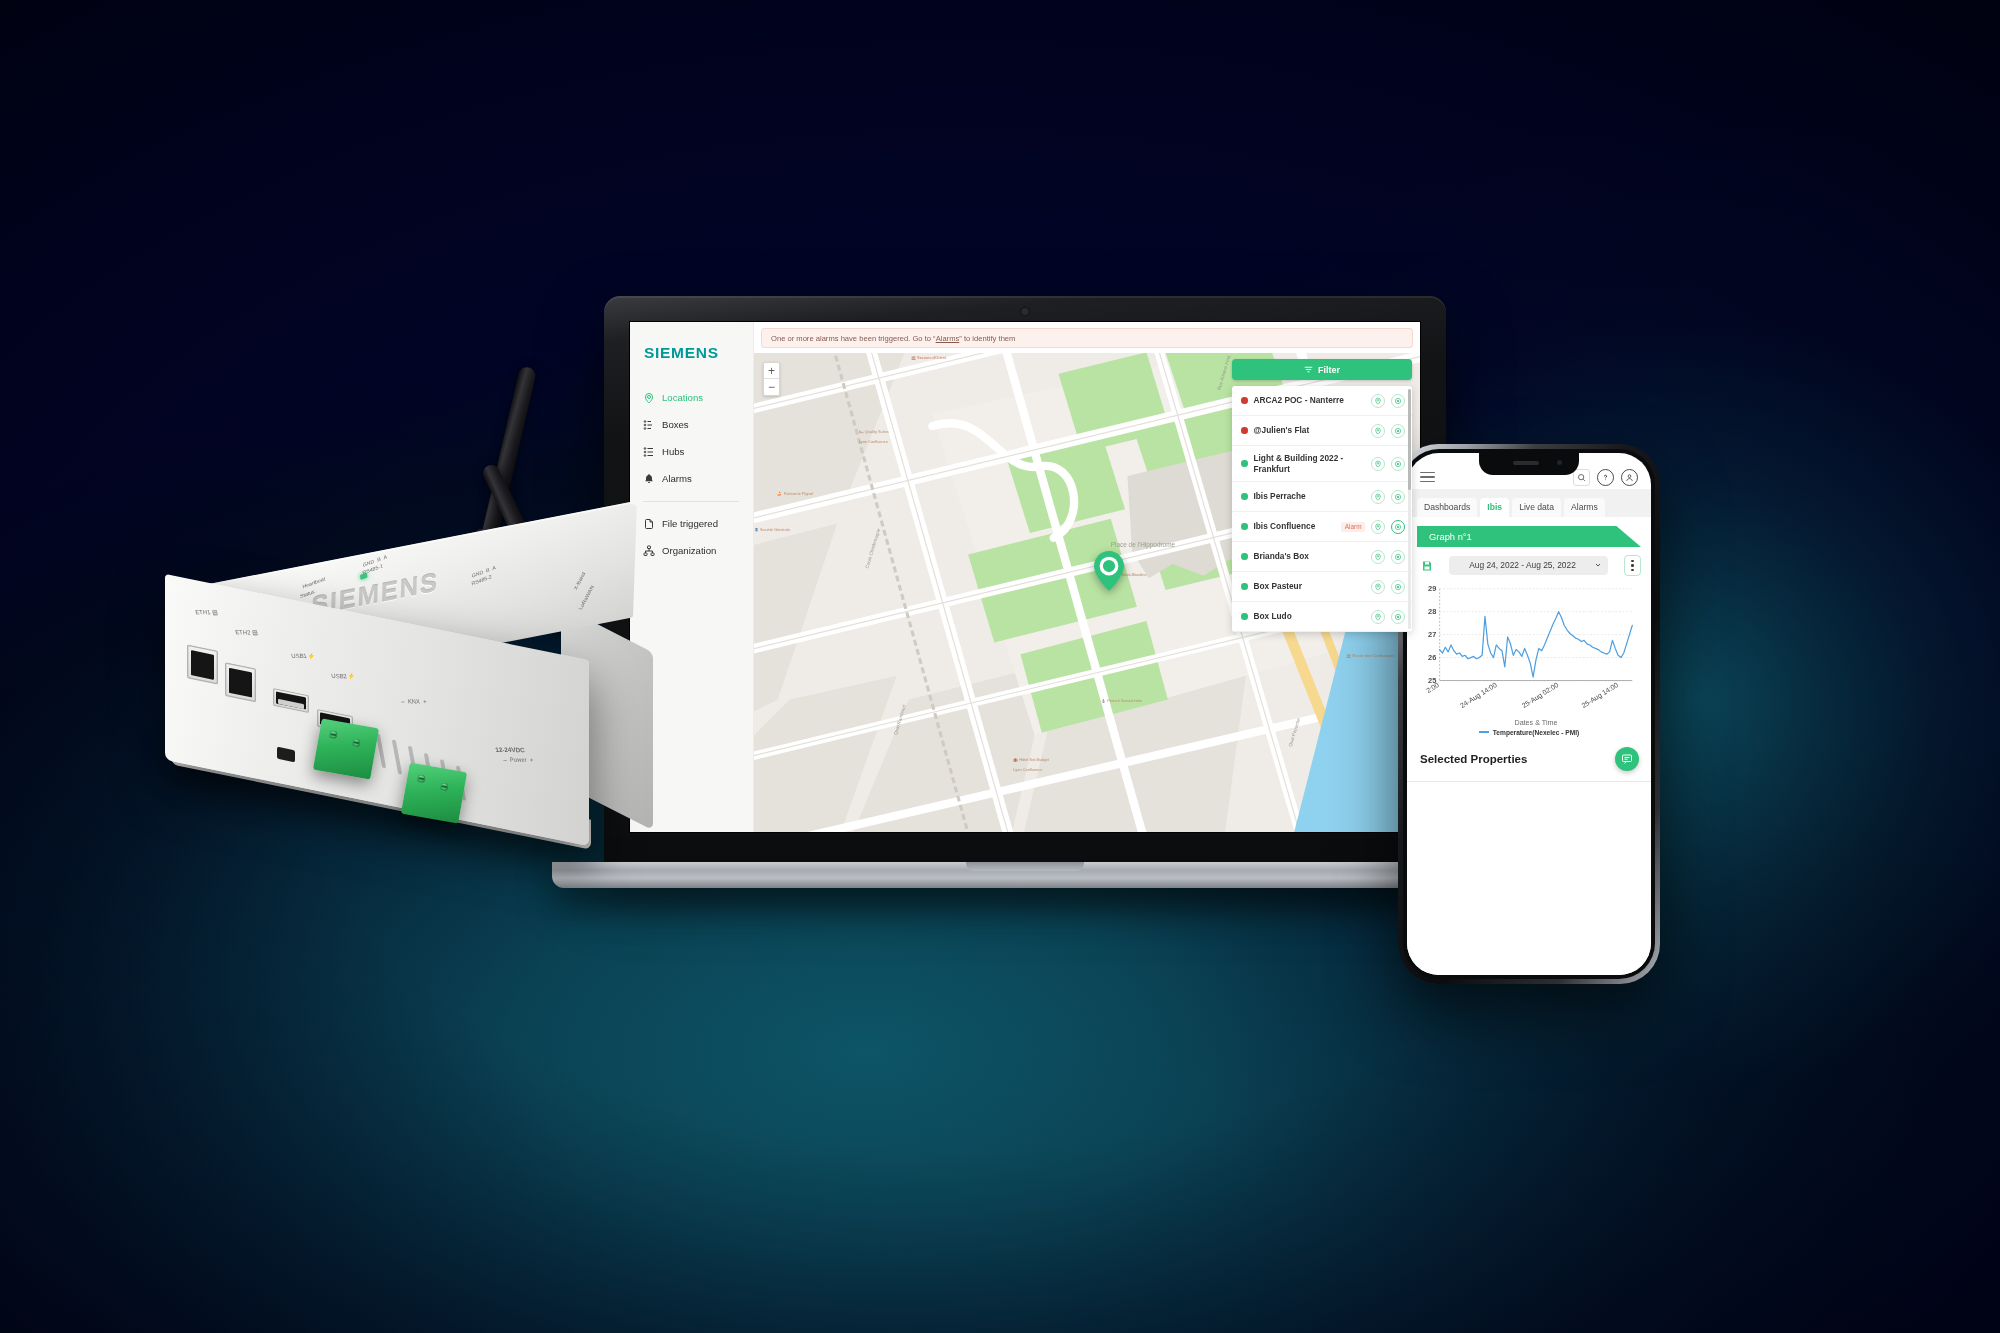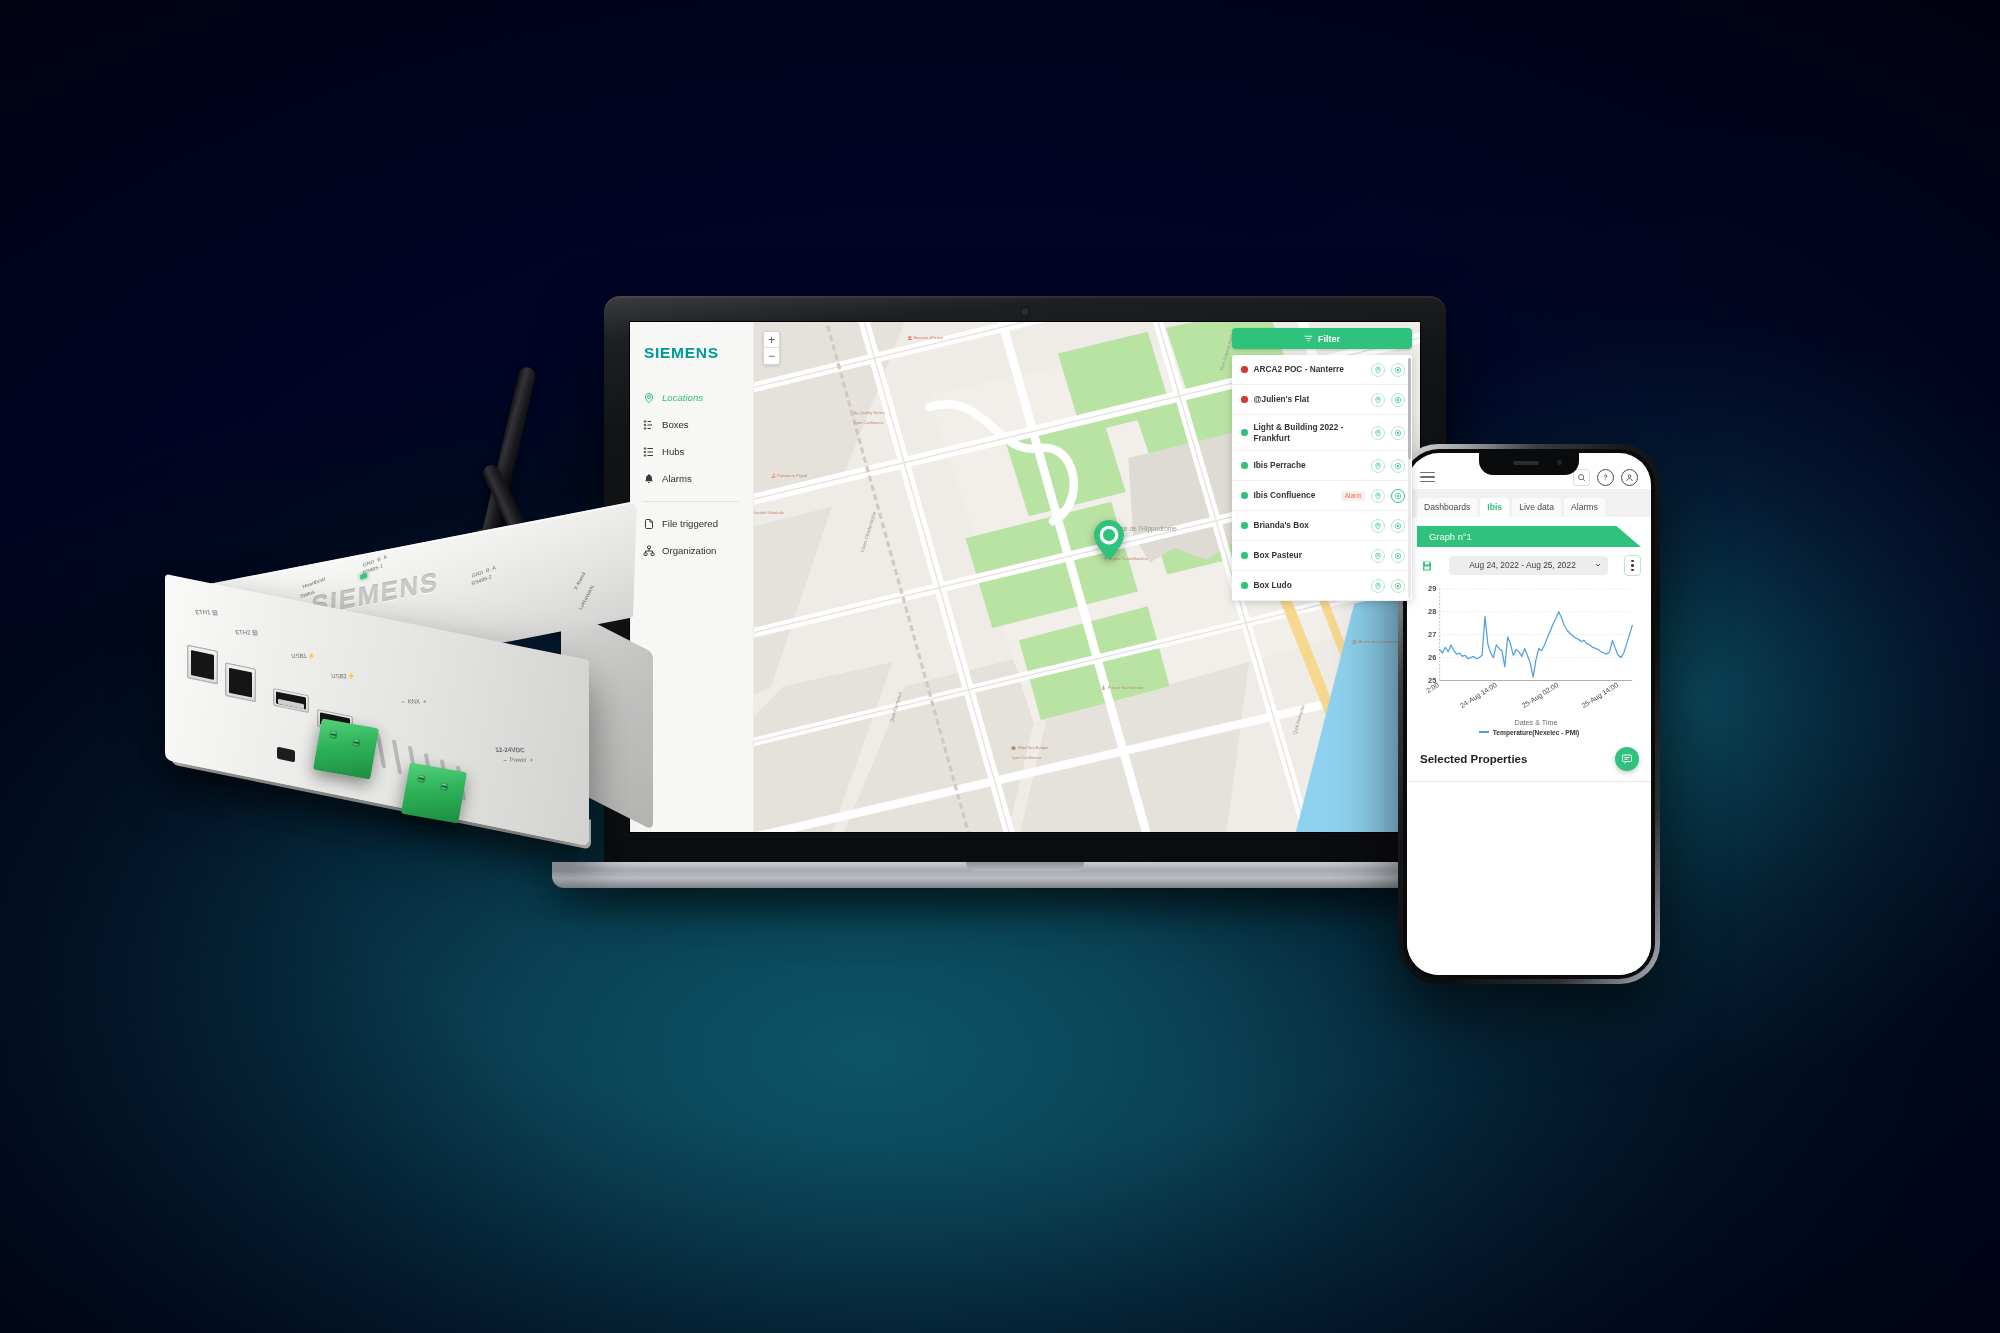--- a/index.html
+++ b/index.html
@@ -65,21 +65,21 @@
   }
 
   
   .sidebar {
     width:124px; flex:0 0 124px; background:#f7f7f5;
     padding:22px 0 0 0; border-right:1px solid #ececea;
   }
   .brand { color:#009999; font-weight:bold; font-size:15.5px; letter-spacing:.7px; padding:0 0 0 14px; margin-bottom:22px; }
   .nav { display:flex; flex-direction:column; }
   .nav-item { display:flex; align-items:center; gap:7px; padding:7.5px 0 7.5px 13px; font-size:9.6px; color:#2e2e2e; cursor:pointer; }
-  .nav-item.active { color:#2fc27c;font-style:italic; }
+  .nav-item.active { color:#2fc27c; }
   .nav-item.active .nav-ic { color:#2fc27c; }
   .nav-ic { width:12px; height:12px; flex:0 0 12px; display:flex; align-items:center; justify-content:center; color:#3a3a3a; }
   .nav-ic svg { width:100%; height:100%; display:block; }
   .nav-sep { height:1px; background:#e2e2de; margin:9px 14px 8px 13px; }
 
   
   .appmain { flex:1; position:relative; display:flex; flex-direction:column; background:#fff; min-width:0; }
   .alarm-banner {
     margin:6px 7px 5px 7px; background:#fdf1ee; border:1px solid #f6d8d0;
     border-radius:3px; padding:4.5px 9px; font-size:7.6px; color:#8a5a50; white-space:nowrap;
@@ -384,20 +384,23 @@
             </svg>
           </span>
           <span>Organization</span>
         </div>
 
       </div>
     </div>
 
     <div class="appmain">
 
+      <div class="alarm-banner">
+        <span>One or more alarms have been triggered. Go to “</span><a href="#">Alarms</a><span>” to identify them</span>
+      </div>
 
       <div class="map-wrap">
 
         <div class="map">
           <svg viewBox="0 0 560 420" preserveAspectRatio="xMidYMid slice">
             <rect width="560" height="420" fill="#efece7"></rect>
 
             <g fill="#e5e1db">
               <polygon points="0,0 130,0 78,130 0,150"></polygon>
               <polygon points="0,170 70,152 20,300 0,310"></polygon>

